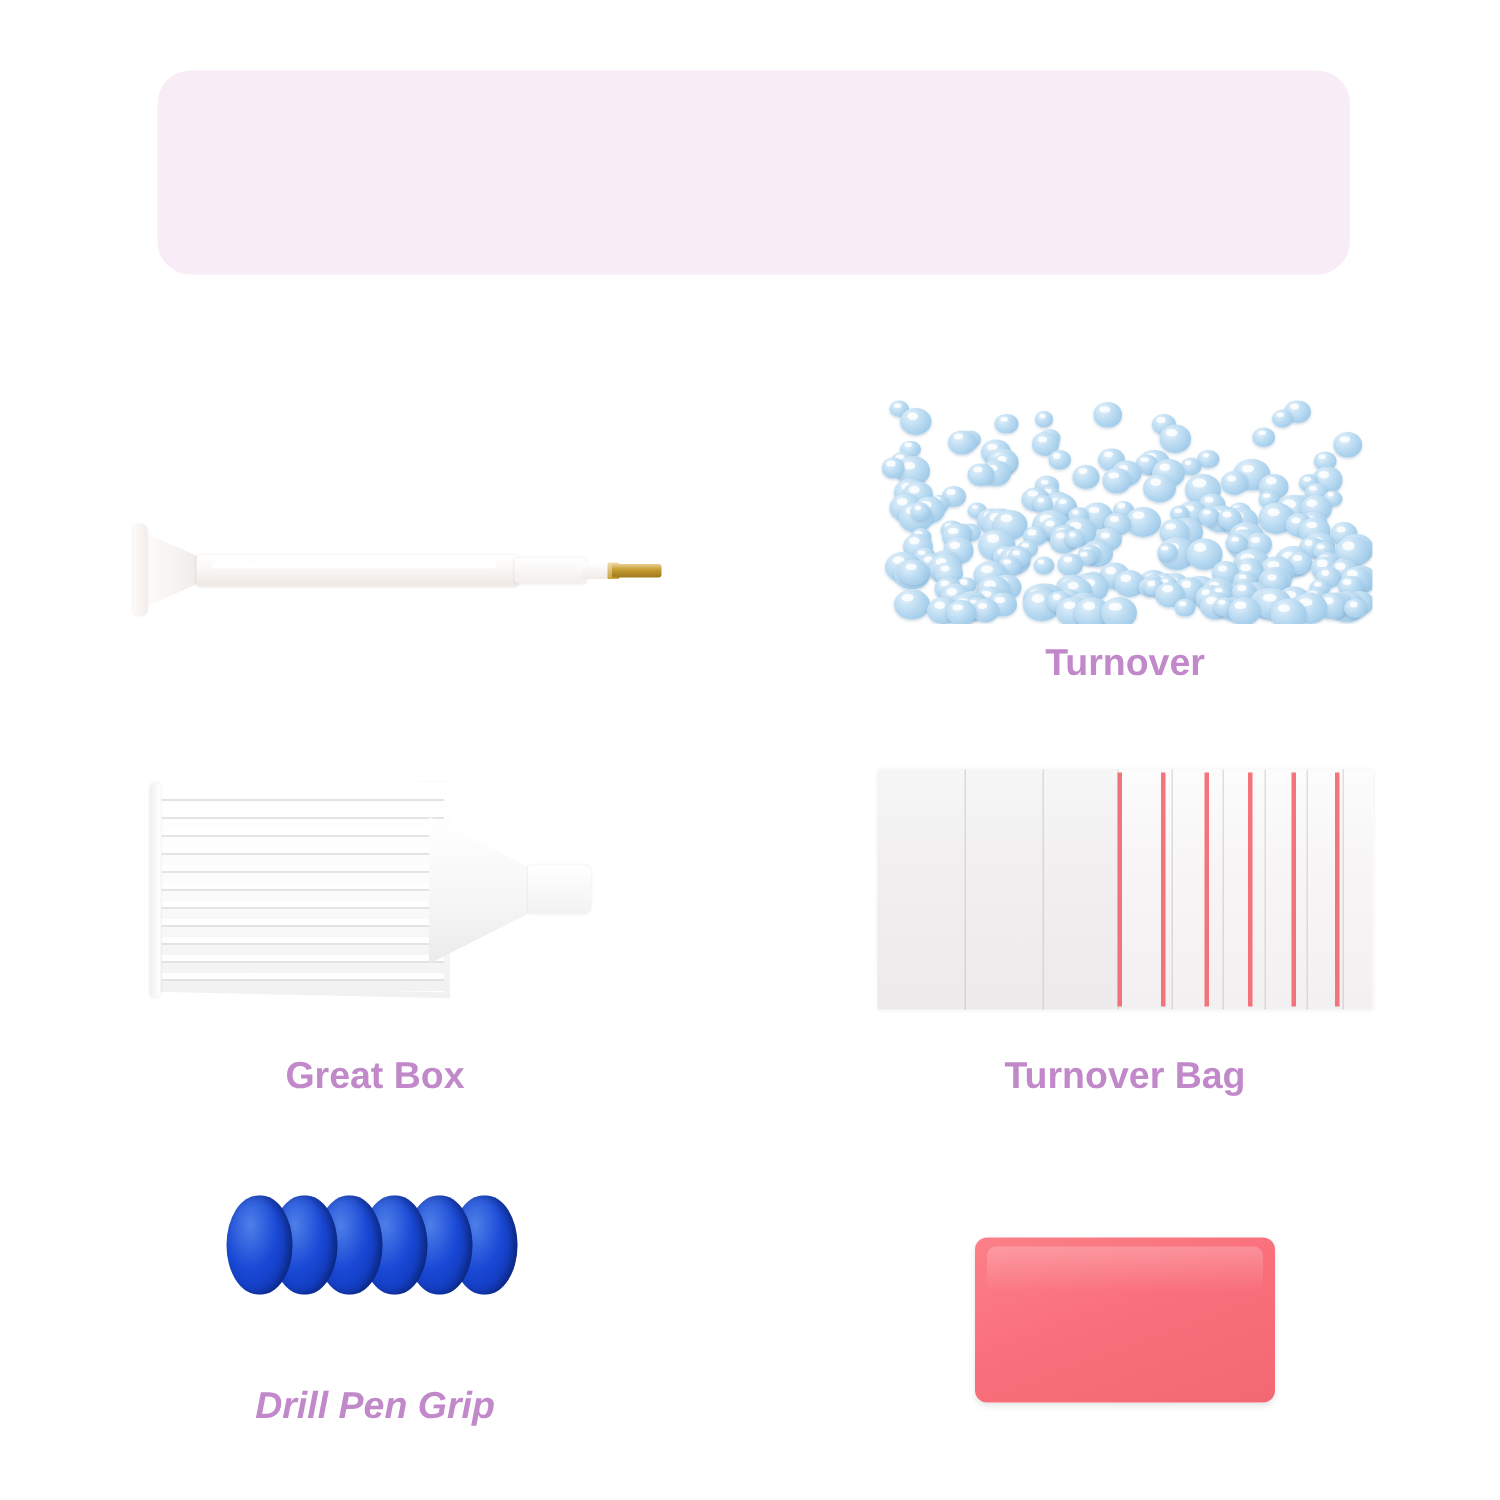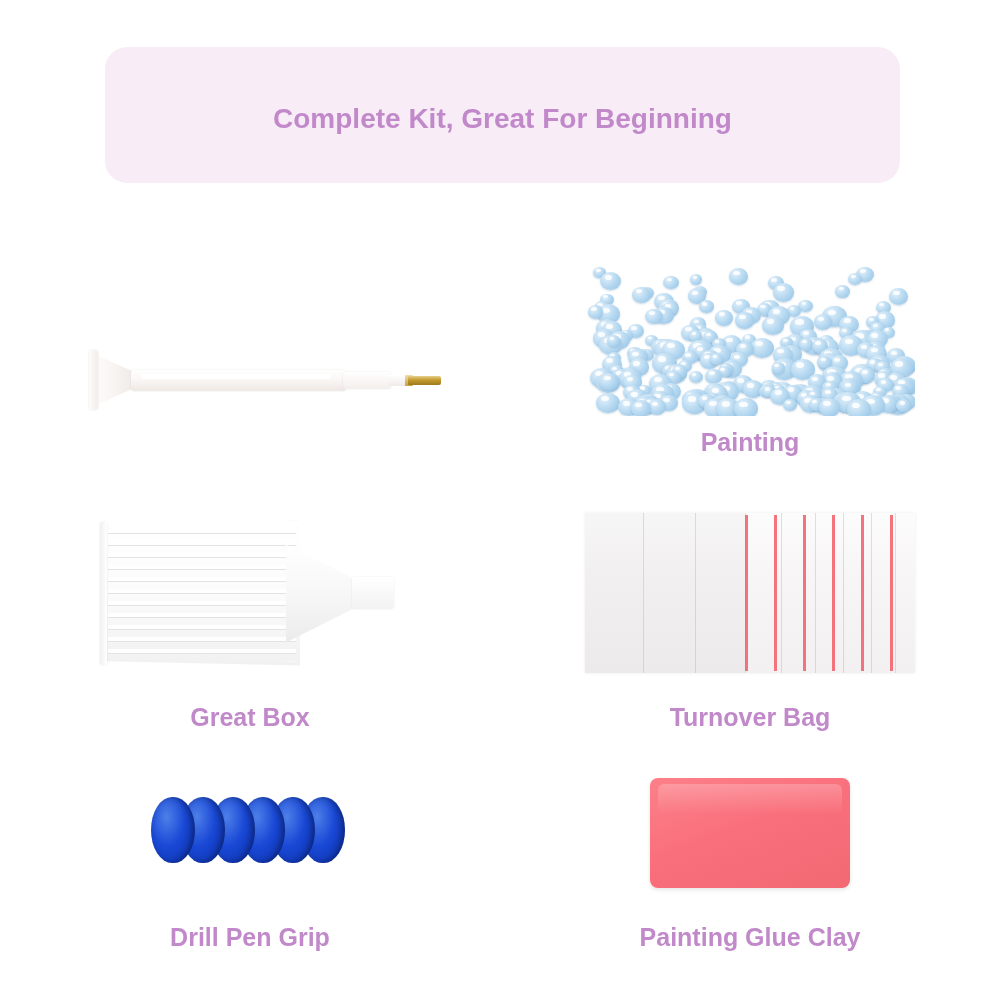--- a/index.html
+++ b/index.html
@@ -84,21 +84,21 @@
   #cell-diamond .product-art      { height: 150px; }
   #cell-drill-box .product-art    { height: 185px; }
   #cell-turnover-bag .product-art { height: 185px; }
   #cell-pen-grip .product-art     { height: 140px; }
   #cell-glue-clay .product-art    { height: 140px; }
 
   #cell-correct-head .product-label { margin-top: 14px; }
   #cell-diamond .product-label      { margin-top: 14px; }
   #cell-drill-box .product-label    { margin-top: 20px; }
   #cell-turnover-bag .product-label { margin-top: 20px; }
-  #cell-pen-grip .product-label     { margin-top: 22px; }
+  #cell-pen-grip .product-label     { margin-top: 22px; font-style: italic; }
   #cell-glue-clay .product-label    { margin-top: 22px; }
 
   
   .pen-wrap {
     position: relative;
     width: 410px;
     height: 100px;
   }
   .pen-flat-head {
     position: absolute;
@@ -346,21 +346,20 @@
     width: 184px;
     height: 30px;
     border-radius: 6px;
     background: linear-gradient(180deg,rgba(255,255,255,0.22),rgba(255,255,255,0));
   }
 </style>
 </head>
 <body>
 
 <div id="header-banner">
-  <div id="header-subtitle">Complete Kit, Great For Beginning</div>
 </div>
 
 <div class="product-cell" id="cell-correct-head">
   <div class="product-art">
     <div class="pen-wrap">
       <div class="pen-flat-head"></div>
       <div class="pen-head-plate"></div>
       <div class="pen-barrel"></div>
       <div class="pen-barrel-shine"></div>
       <div class="pen-collar"></div>
@@ -585,21 +584,21 @@
         <div class="bead" style="left: 233.6px; top: 132.2px; width: 21.6px; height: 18.6px;"></div>
         <div class="bead" style="left: 131.4px; top: 132.2px; width: 23.8px; height: 20.5px;"></div>
         <div class="bead" style="left: 149.1px; top: 132.4px; width: 24.2px; height: 20.8px;"></div>
         <div class="bead" style="left: 62.6px; top: 133.3px; width: 18.8px; height: 16.2px;"></div>
         <div class="bead" style="left: 262px; top: 133.3px; width: 24px; height: 20.6px;"></div>
         <div class="bead" style="left: 311.3px; top: 133.4px; width: 15.2px; height: 13px;"></div>
         <div class="bead" style="left: 198.2px; top: 133.4px; width: 13.4px; height: 11.5px;"></div>
         <div class="bead" style="left: 46px; top: 133.9px; width: 19.9px; height: 17.1px;"></div>
       </div>
   </div>
-  <div class="product-label">Painting</div>
+  <div class="product-label">Turnover</div>
 </div>
 
 <div class="product-cell" id="cell-drill-box">
   <div class="product-art">
     <div class="tray-wrap">
       <div class="tray-body"></div>
       <div class="tray-ribs"></div>
       <div class="tray-edge"></div>
       <div class="tray-funnel"></div>
       <div class="tray-spout"></div>
@@ -648,14 +647,13 @@
   </div>
   <div class="product-label">Drill Pen Grip</div>
 </div>
 
 <div class="product-cell" id="cell-glue-clay">
   <div class="product-art">
     <div class="clay-block">
       <div class="clay-sheen"></div>
     </div>
   </div>
-  <div class="product-label">Painting Glue Clay</div>
 </div>
 
 </body></html>

